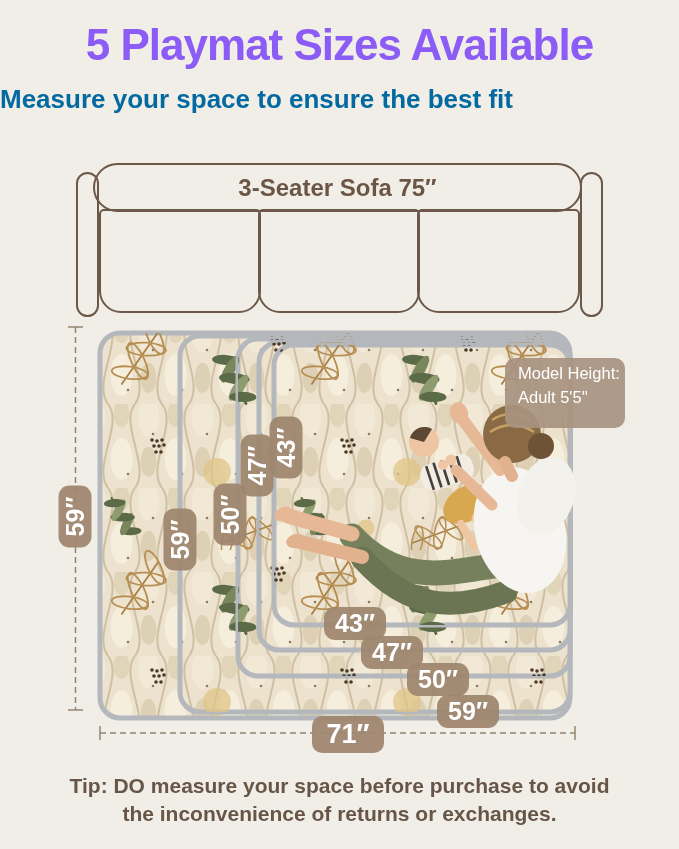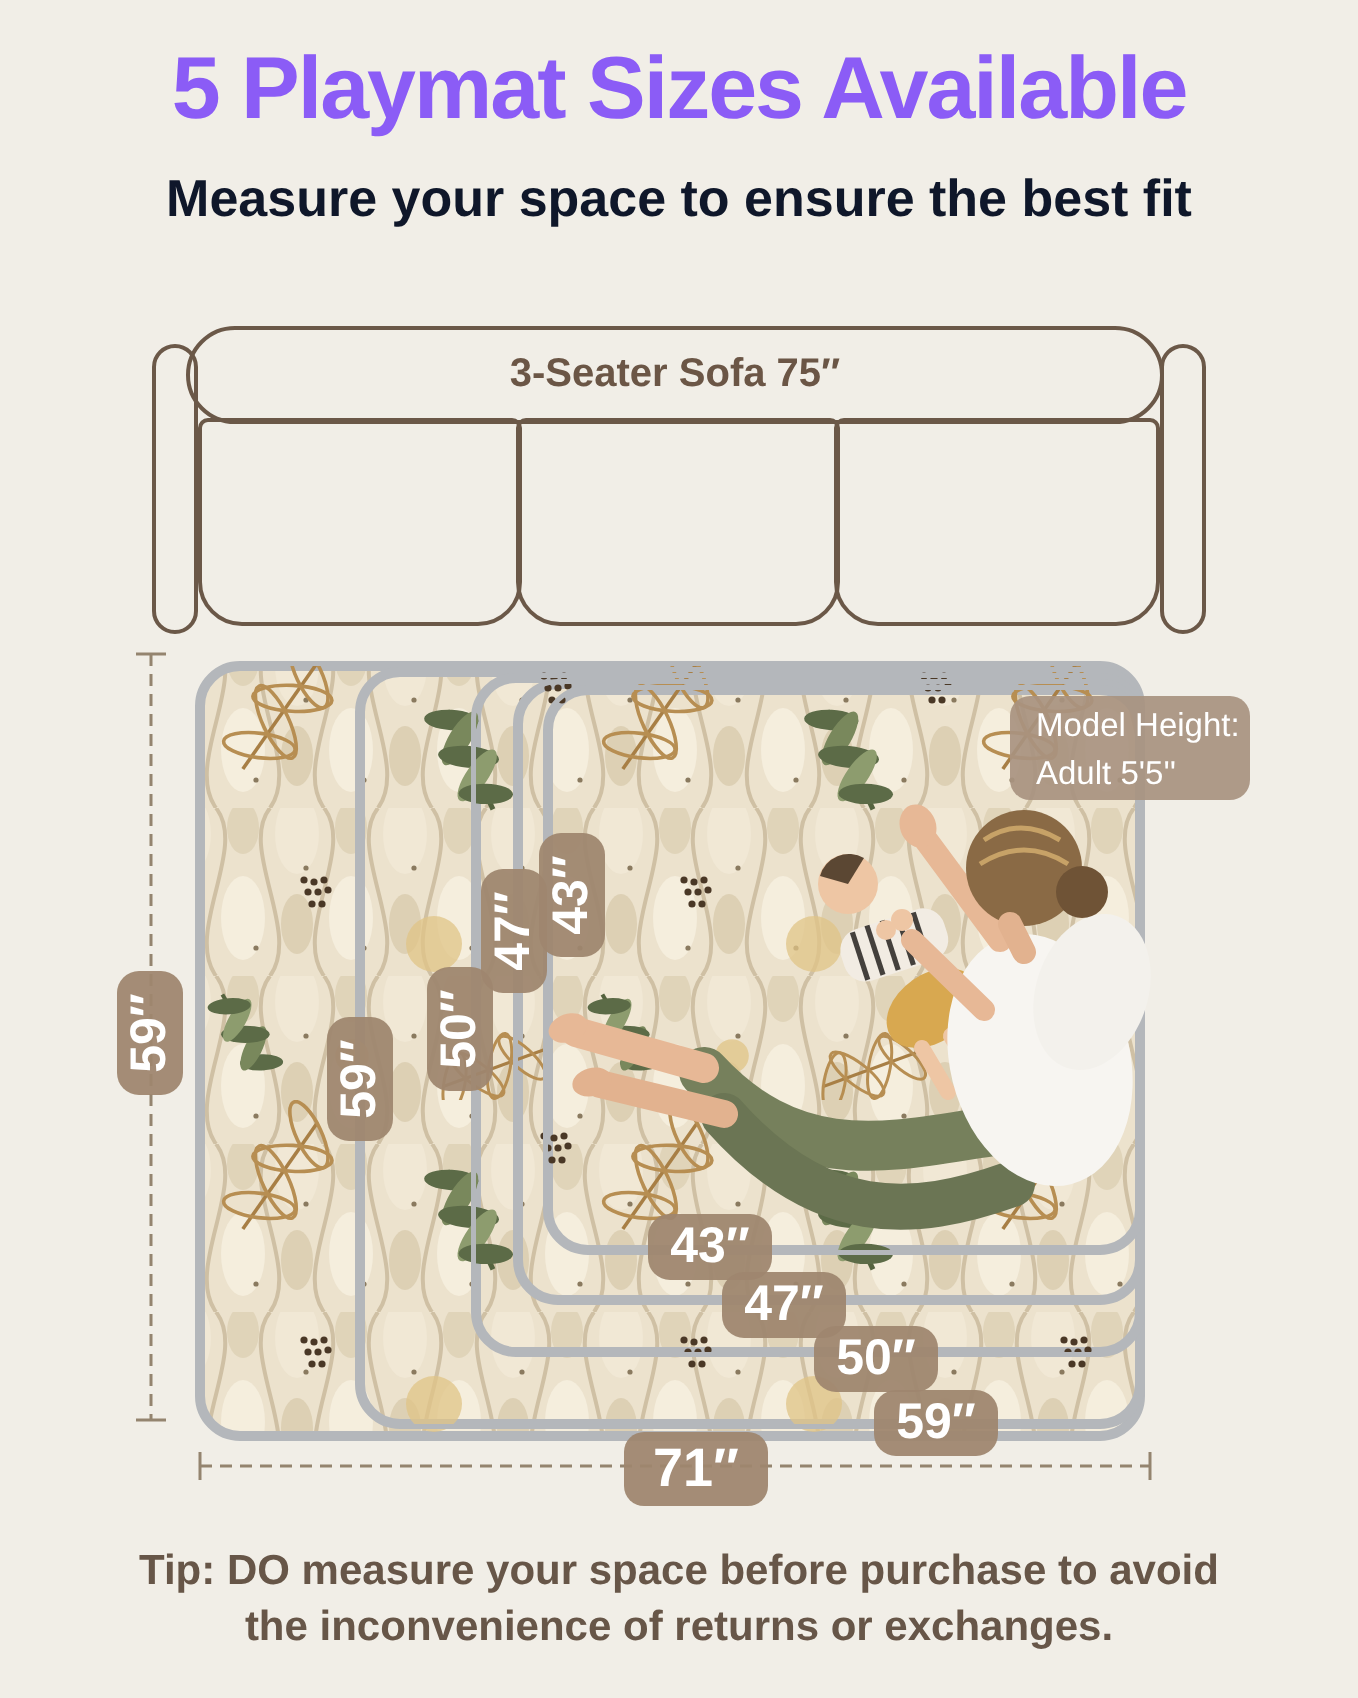--- a/index.html
+++ b/index.html
@@ -7,50 +7,50 @@
     position:relative;width:679px;height:849px;margin:0 auto;
     background:#f1eee7;overflow:hidden;
     font-family:"Liberation Sans",sans-serif;
   }
   
   .title{
     position:absolute;top:20px;left:0;width:100%;text-align:center;
     font-size:44px;font-weight:800;letter-spacing:-1px;color:#8b5cf6;
   }
   .subtitle{
-    position:absolute;top:84px;left:0;width:100%;text-align:center;
-    font-size:26px;font-weight:700;color:#0f172a;
+    position:absolute;top:84px;left:0;width:100%;
+    font-size:26px;font-weight:700;color:#0369a1;
   }
   
   .sofa-part{position:absolute;border:2.5px solid #6b5848;box-sizing:border-box;background:transparent;}
   .backrest{
     left:93px;top:163px;width:489px;height:49px;border-radius:25px;
     display:flex;align-items:center;justify-content:center;
-    font-size:20px;font-weight:700;color:#6b5646;
+    font-size:24px;font-weight:700;color:#6b5646;
   }
   .armrest{width:23px;height:145px;border-radius:12px;top:172px;}
   .armrest.left{left:76px;}
   .armrest.right{left:580px;}
   .seat{top:209px;height:104px;border-radius:5px 5px 22px 22px;}
   .seat.s1{left:99px;width:162px;}
   .seat.s2{left:258px;width:162px;}
   .seat.s3{left:417px;width:163px;}
   
   .mats{position:absolute;left:0;top:320px;}
   
   .badge{
     position:absolute;display:flex;align-items:center;justify-content:center;
     background:rgba(158,134,111,0.94);color:#ffffff;font-weight:700;
     border-radius:11px;z-index:5;
   }
   .badge.h{width:62px;height:33px;font-size:25px;}
   .badge.v{width:62px;height:33px;font-size:25px;transform:rotate(-90deg);}
   .badge.total{width:72px;height:37px;font-size:27px;border-radius:13px;}
   .model-badge{
-    position:absolute;left:505px;top:348px;width:120px;height:52px;
+    position:absolute;left:505px;top:358px;width:120px;height:70px;
     background:rgba(168,146,128,0.92);border-radius:10px;color:#fff;
     font-size:16.5px;line-height:1.45;padding:4px 0 0 13px;box-sizing:border-box;z-index:5;
   }
   
   .tip{
     position:absolute;top:772px;left:0;width:100%;text-align:center;
     font-size:21px;font-weight:700;color:#675648;line-height:1.33;
   }
 </style>
 </head>

